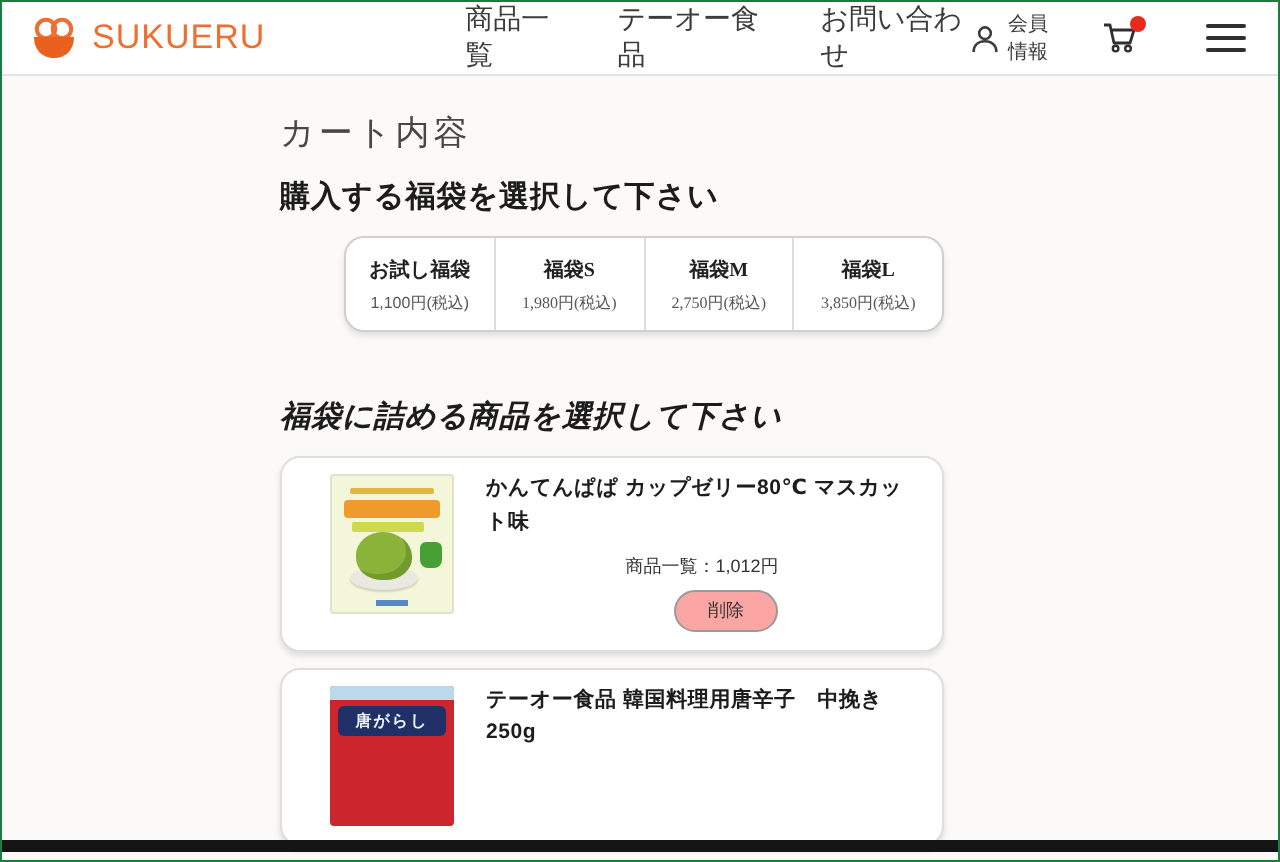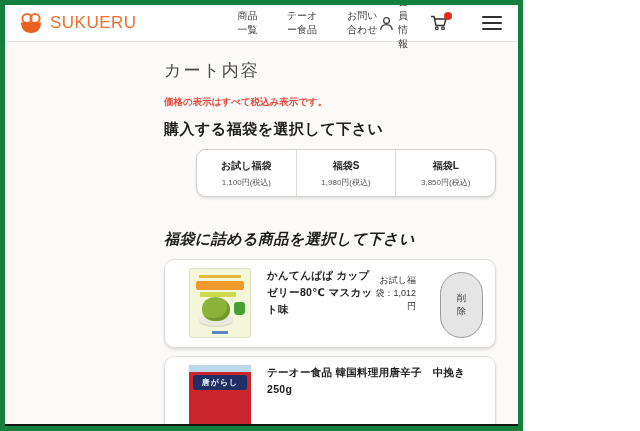--- a/index.html
+++ b/index.html
@@ -1,59 +1,59 @@
 <!DOCTYPE html>
 <html><head>
 <meta charset="utf-8">
 <style>
   * { margin:0; padding:0; box-sizing:border-box; }
   html,body { width:640px; height:431px; }
   body { font-family:"Liberation Sans","DejaVu Sans",sans-serif; background:#fff; }
-  .screen { position:relative; width:523px; height:431px; border:5px solid #15803d; background:#fbfaf8; overflow:hidden; }
+  .screen { position:relative; width:640px; height:431px; border:1px solid #15803d; background:#fbfaf8; overflow:hidden; }
 
   
   .header { display:flex; align-items:center; height:37px; background:#fff; border-bottom:1px solid #e4e4e2; padding:0 16px 0 13px; }
   .logo { display:flex; align-items:center; gap:6px; cursor:pointer; }
   .logo-text { font-size:17px; letter-spacing:.5px; color:#ee6f30; font-weight:500; }
   .nav { display:flex; gap:27px; margin-left:100px; }
-  .nav-item { font-size:10px; color:#3c3c3c; cursor:pointer;text-align:center; }
+  .nav-item { font-size:14px; color:#3c3c3c; cursor:pointer; }
   .header-right { margin-left:auto; display:flex; align-items:center; gap:12px;justify-content:flex-end; }
   .account { display:flex; align-items:center; gap:4px; cursor:pointer; }
   .account-label { font-size:10px; color:#3c3c3c; }
   .cart-wrap { position:relative; margin-left:10px; cursor:pointer; }
   .cart-badge { position:absolute; top:-3px; right:-4px; width:8px; height:8px; border-radius:50%; background:#e62b1e; }
   .menu-icon { margin-left:22px; cursor:pointer; display:flex; flex-direction:column; gap:3.5px; }
   .menu-icon span { display:block; width:20px; height:2.5px; background:#2f2f2f; border-radius:1px; }
 
   
-  .main { position:relative; height:388px;padding-left:20px; }
+  .main { position:relative; height:388px; }
   .content { width:332px; margin-left:139px; }
   .page-title { font-size:17px; color:#474747; font-weight:500; letter-spacing:2px; padding-top:17px; }
   .tax-note { margin-top:14px; font-size:9.5px; font-weight:700; color:#e64a3b; }
   .section-heading { margin-top:11px; font-size:15px; font-weight:700; color:#1c1c1c; letter-spacing:.5px; }
 
   
   .bag-table { margin-top:10px; display:flex; background:#fff; border:1px solid #cfcfcd; border-radius:10px; box-shadow:0 2px 3px rgba(0,0,0,.10); overflow:hidden;margin-left:32px; }
   .bag-cell { flex:1; text-align:center; padding:9px 0 8px; cursor:pointer; }
-  .bag-cell + .bag-cell { border-left:1px solid #ddddda; }
+  .bag-cell + .bag-cell { border-left:1px solid #ddddda;font-family:Liberation Serif, serif; }
   .bag-name { font-size:10px; font-weight:700; color:#222; }
   .bag-price { font-size:8px; color:#555; margin-top:4px; }
 
   .section2-heading { margin-top:33px;font-style:italic; }
   .keep-note { margin-top:9px; font-size:9px; color:#333; }
 
   
   .card { margin-top:10px; background:#fff; border:1px solid #dededb; border-radius:10px; box-shadow:0 2px 3px rgba(0,0,0,.12); padding:7px 12px 9px; display:flex; min-height:84px; }
   .card + .card { margin-top:8px; }
   .card-img { width:62px; height:70px; margin:1px 16px 0 12px; position:relative; flex:none; }
-  .card-body { flex:1; display:flex; flex-direction:row; }
+  .card-body { flex:1; display:flex; flex-direction:column;align-items:center; }
   .item-title { font-size:10.5px; font-weight:700; color:#1d1d1d; line-height:1.6; letter-spacing:.3px; }
   .item-price { text-align:right; font-size:9px; color:#333; margin-top:7px; }
   .delete-row { display:flex; justify-content:flex-end; margin-top:5px; }
-  .delete-btn { font-family:inherit; font-size:9px; color:#333; background:#e5e5e5; border:1px solid #9a9a9a; border-radius:999px; padding:3px 16px; cursor:pointer;margin-left:24px; }
+  .delete-btn { font-family:inherit; font-size:9px; color:#333; background:#fca5a5; border:1px solid #9a9a9a; border-radius:999px; padding:3px 16px; cursor:pointer;margin-left:24px; }
 
   
   .pkg-jelly { width:100%; height:100%; background:#f4f6da; border:1px solid #e2e2c9; border-radius:2px; position:relative; overflow:hidden; }
   .j-line { position:absolute; top:6px; left:9px; right:9px; height:3px; background:#e0b83c; border-radius:1px; }
   .j-band { position:absolute; top:12px; left:6px; right:6px; height:9px; background:#f09a2c; border-radius:2px; }
   .j-band2 { position:absolute; top:23px; left:10px; right:14px; height:5px; background:#cfd94e; border-radius:1px; }
   .j-bowl { position:absolute; bottom:11px; left:9px; width:34px; height:12px; background:#e9e9e2; border-radius:50%; box-shadow:0 1px 1px rgba(0,0,0,.15); }
   .j-blob { position:absolute; bottom:16px; left:12px; width:28px; height:24px; background:#8ab33a; border-radius:48% 52% 46% 46%; box-shadow:inset -3px -3px 0 rgba(90,130,30,.5); }
   .j-grape { position:absolute; right:5px; top:33px; width:11px; height:13px; background:#47a033; border-radius:3px 3px 4px 4px; }
   .j-foot { position:absolute; bottom:3px; left:50%; transform:translateX(-50%); width:16px; height:3px; background:#5a87c5; }
@@ -114,32 +114,35 @@
           <span></span>
       </div>
     </div>
   </div>
 
   <div class="main">
     <div class="content">
 
       <h1 class="page-title">カート内容</h1>
 
-      <div class="tax-note">価格の表示はすべて税込み表示です。</div>
 
       <div class="section-heading">購入する福袋を選択して下さい</div>
 
       <div class="bag-table">
         <div class="bag-cell">
           <div class="bag-name">お試し福袋</div>
           <div class="bag-price">1,100円(税込)</div>
         </div>
         <div class="bag-cell">
           <div class="bag-name">福袋S</div>
           <div class="bag-price">1,980円(税込)</div>
+        </div>
+        <div class="bag-cell">
+          <div class="bag-name">福袋M</div>
+          <div class="bag-price">2,750円(税込)</div>
         </div>
         <div class="bag-cell">
           <div class="bag-name">福袋L</div>
           <div class="bag-price">3,850円(税込)</div>
         </div>
       </div>
 
       <div class="section-heading section2-heading">福袋に詰める商品を選択して下さい</div>
 
       <div class="card">
@@ -151,21 +154,21 @@
             <div class="j-bowl"></div>
             <div class="j-blob"></div>
             <div class="j-grape"></div>
             <div class="j-foot"></div>
           </div>
         </div>
         <div class="card-body">
           <div class="item-title">
             <div>かんてんぱぱ カップゼリー80℃ マスカット味</div>
           </div>
-          <div class="item-price">お試し福袋：1,012円</div>
+          <div class="item-price">商品一覧：1,012円</div>
           <div class="delete-row">
             <button class="delete-btn">削除</button>
           </div>
         </div>
       </div>
 
       <div class="card">
         <div class="card-img">
           <div class="pkg-chili">
             <div class="c-top"></div>

